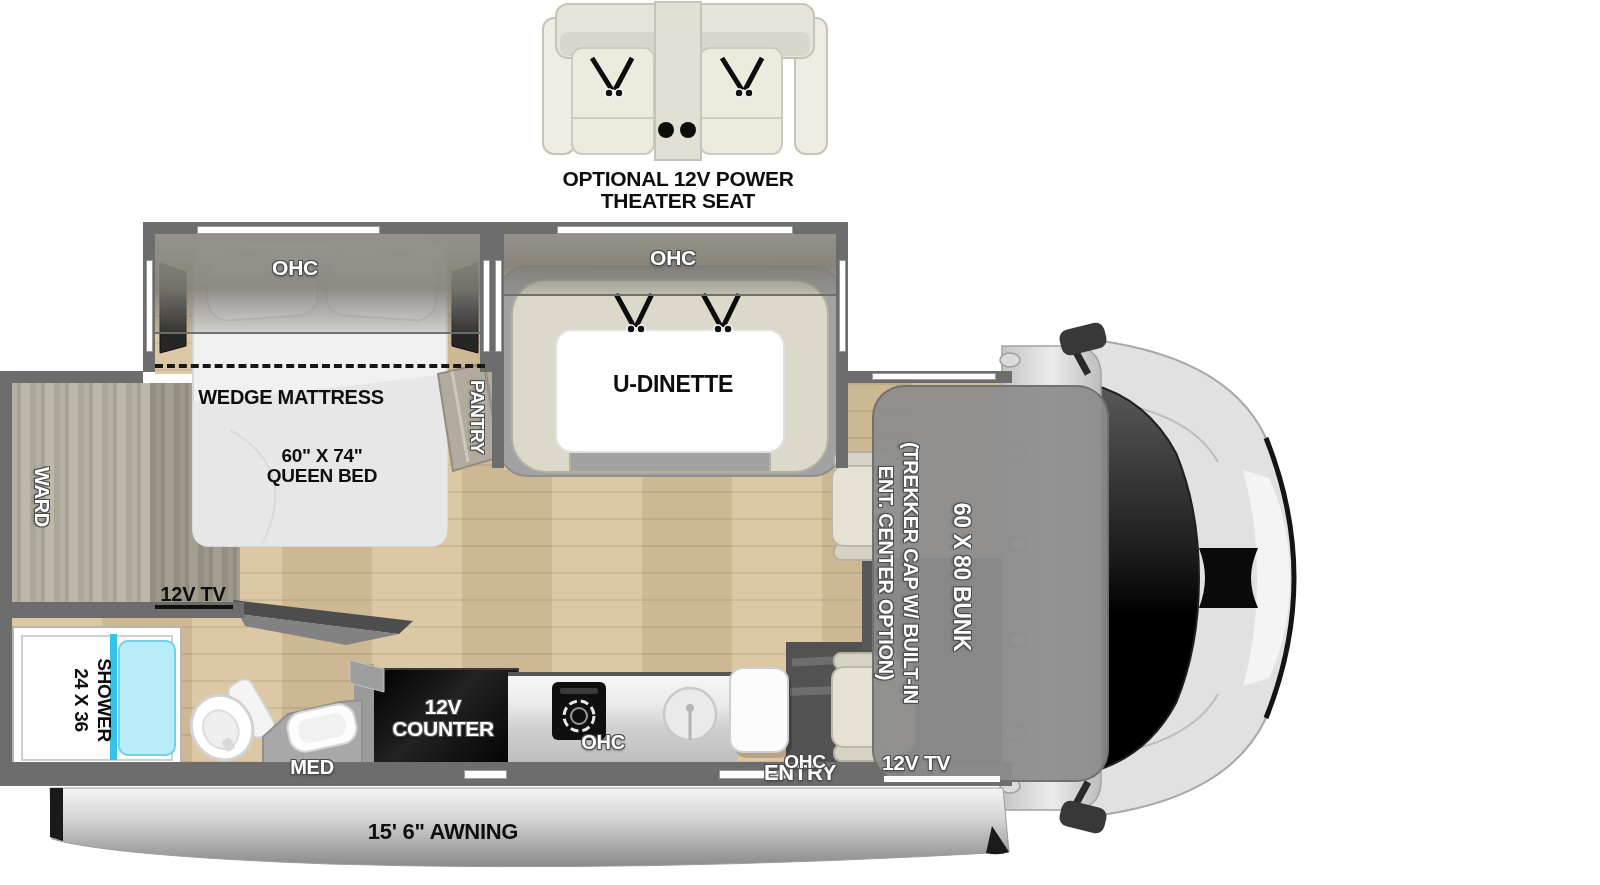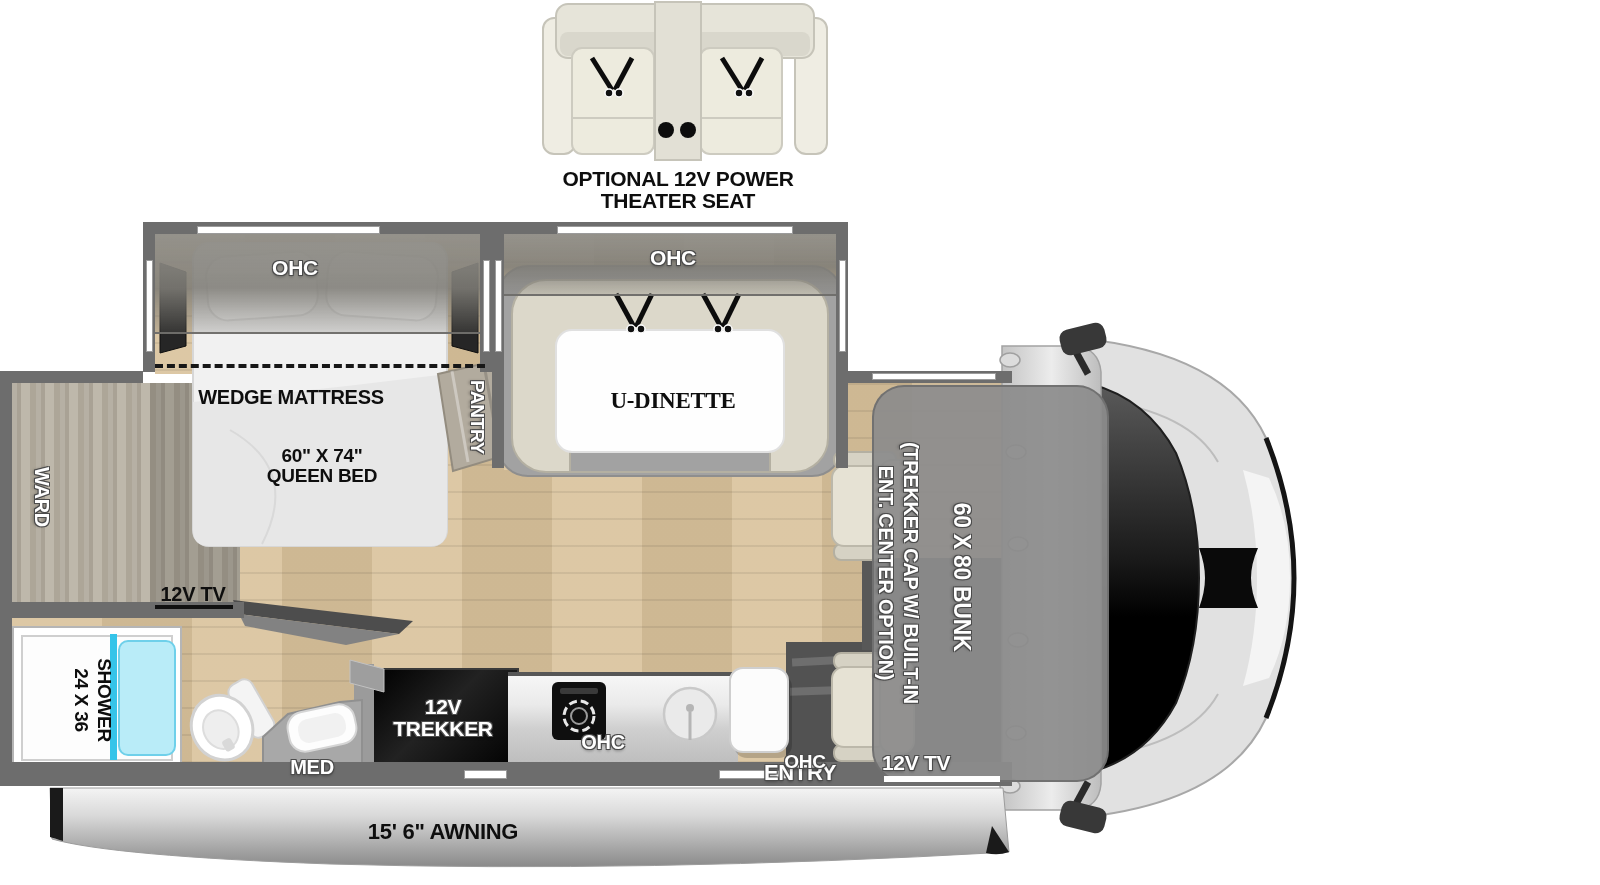--- a/index.html
+++ b/index.html
@@ -257,34 +257,34 @@
 
   <div class="lbl white f21 z7" style="left:295px;top:268px;">OHC</div>
   <div class="lbl white f21 z7" style="left:673px;top:258px;">OHC</div>
 
   <div class="lbl black f20 z7" style="left:275px;top:397px;margin-left:16px;">WEDGE MATTRESS</div>
   <div class="lbl black f19 z7" style="left:322px;top:466px;">
     <div>60" X 74"</div>
     <div>QUEEN BED</div>
   </div>
 
-  <div class="lbl black f23 z7" style="left:673px;top:401px;font-family:Liberation Serif, serif;">U-DINETTE</div>
+  <div class="lbl black f23 z7" style="left:673px;top:385px;">U-DINETTE</div>
   <div class="lbl white v f19 z7" style="left:477px;top:417px;">PANTRY</div>
   <div class="lbl white v f20 z7" style="left:42px;top:497px;">WARD</div>
 
   <div class="lbl black f20 z7" style="left:193px;top:594px;">12V TV</div>
   <div class="abs z7" style="left:155px;top:605px;width:78px;height:4px;background:#111;"></div>
 
   <div class="lbl black v f19 z7" style="left:81px;top:700px;">24 X 36</div>
   <div class="lbl black v f19 z7" style="left:104px;top:700px;">SHOWER</div>
   <div class="lbl white f20 z7" style="left:312px;top:767px;">MED</div>
 
   <div class="lbl white f21 z7" style="left:443px;top:718px;">
     <div>12V</div>
-    <div>TREKKER</div>
+    <div>COUNTER</div>
   </div>
 
   <div class="lbl white f20 z7" style="left:603px;top:742px;">OHC</div>
 
 
   <div class="lbl white f22 z7" style="left:800px;top:773px;">ENTRY</div>
   <div class="lbl white f19 z7" style="left:805px;top:762px;">OHC</div>
 
   <div class="lbl white v f23 z7" style="left:961px;top:577px;">60 X 80 BUNK</div>
   <div class="lbl white v f20 z7" style="left:911px;top:573px;">(TREKKER CAP W/ BUILT-IN</div>

